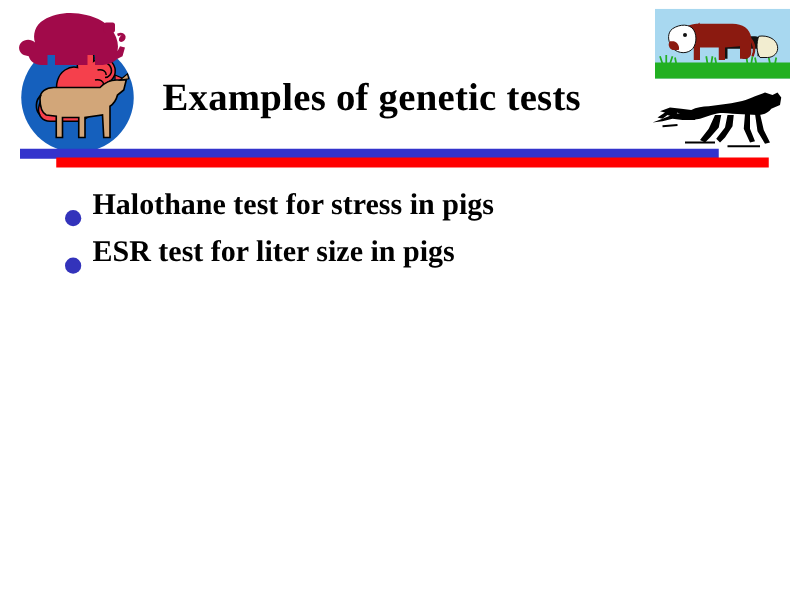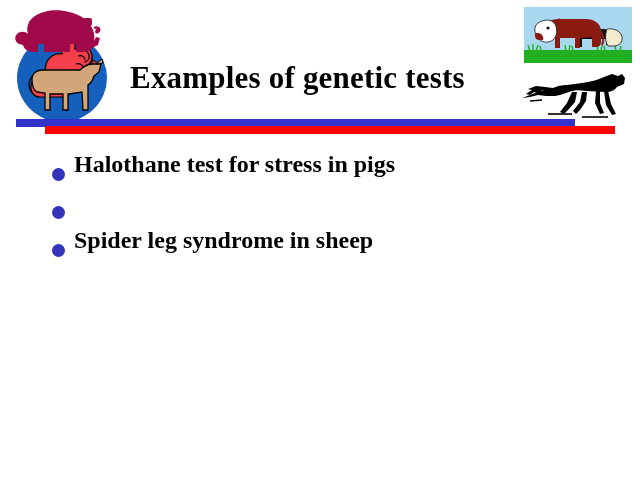--- a/index.html
+++ b/index.html
@@ -200,20 +200,17 @@
   <div id="rule-blue"></div>
   <div id="rule-red"></div>
 
   <ul id="bullet-list">
     <li>
       <span class="bullet-dot"></span>
       <span class="bullet-text">Halothane test for stress in pigs</span>
     </li>
     <li>
       <span class="bullet-dot"></span>
-    </li>
-    <li>
-      <span class="bullet-dot"></span>
-      <span class="bullet-text">Spider leg syndrome in sheep</span>
+      <span class="bullet-text">ESR test for liter size in pigs</span>
     </li>
   </ul>
 
 </div>
 
 </body></html>

